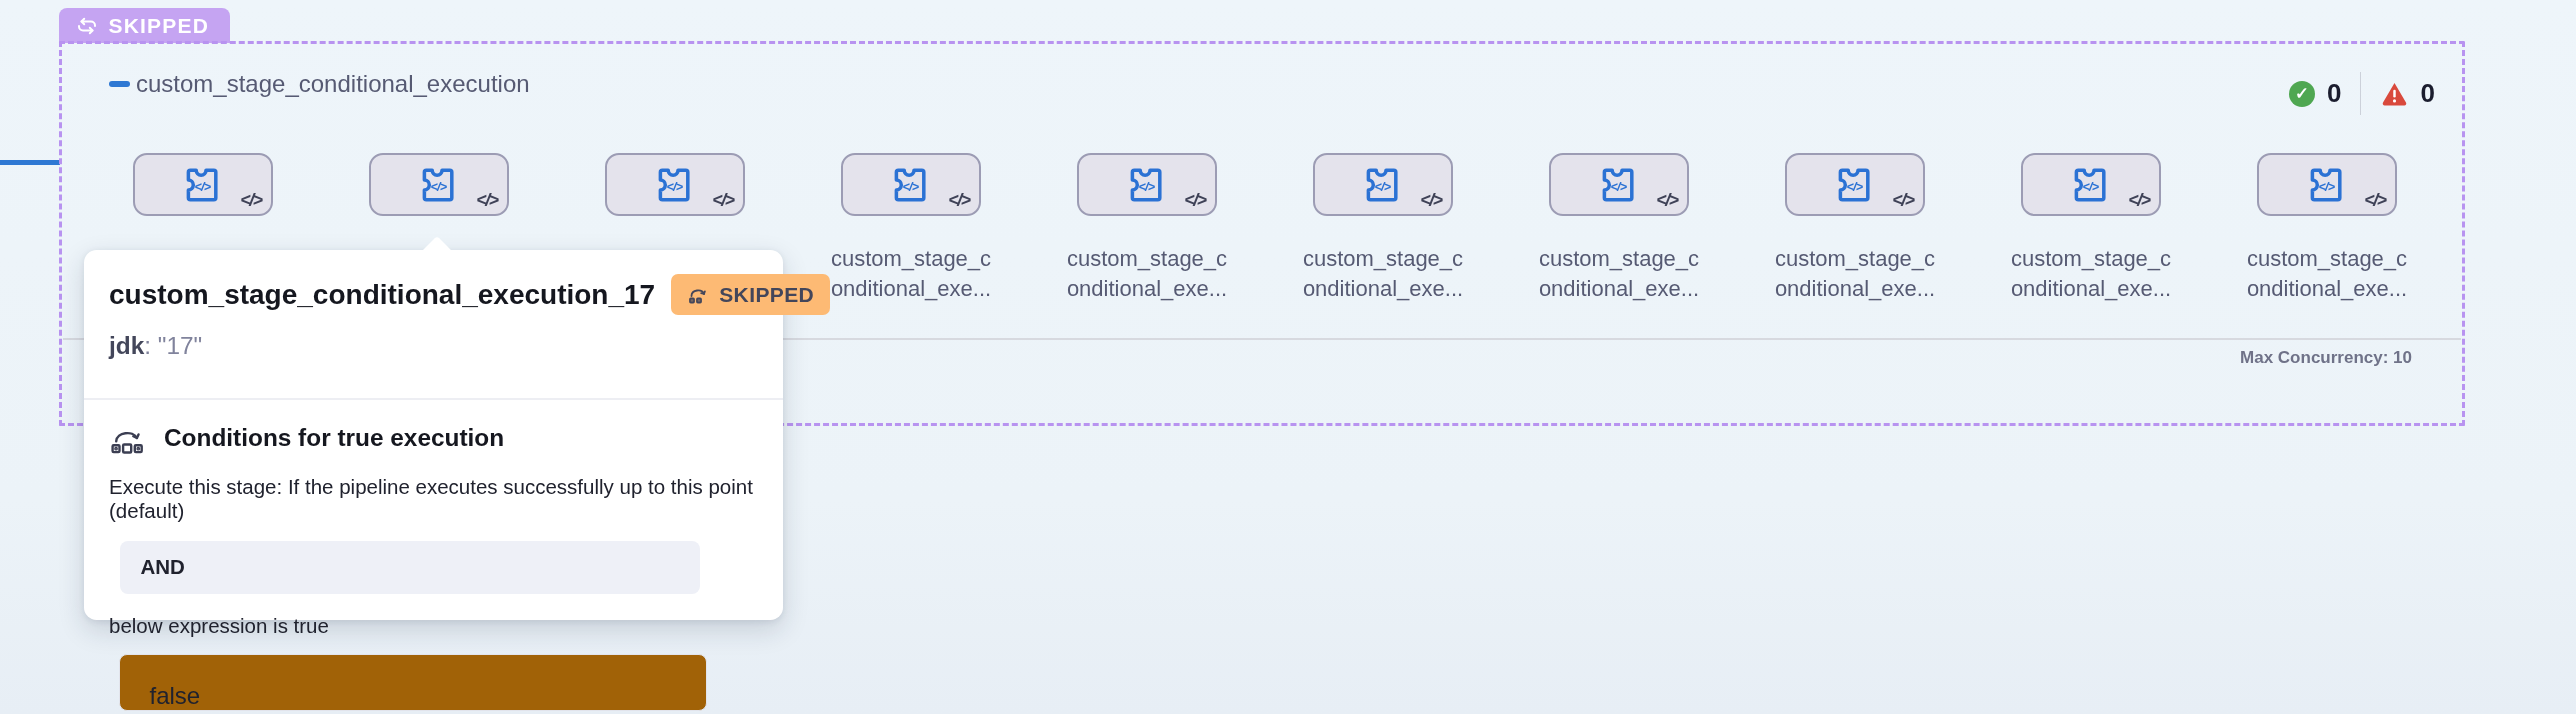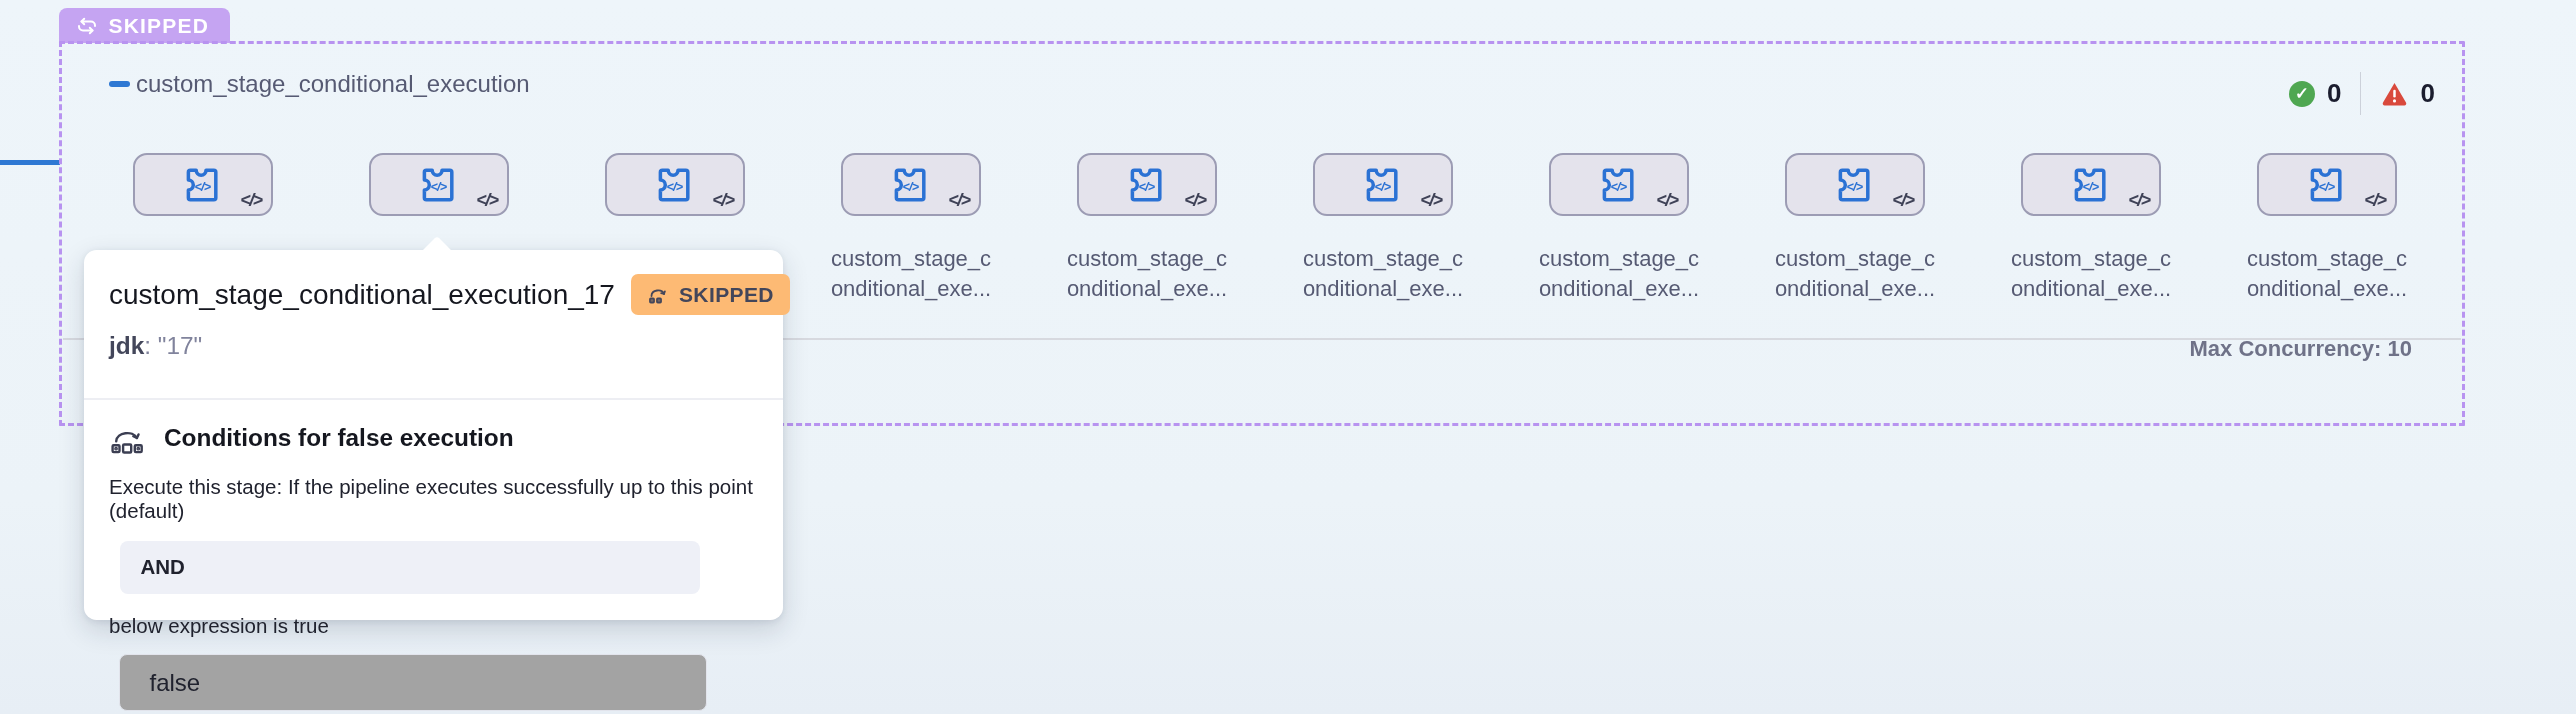--- a/index.html
+++ b/index.html
@@ -68,37 +68,37 @@
   }
   .stage-label {
     position:absolute; top:91px; left:50%; transform:translateX(-50%);
     width:236px; text-align:center;
     font-size:22px; line-height:30px; color:#565a73;
   }
 
   
   .section-divider { position:absolute; left:0.8px; right:0.8px; top:294px; height:1.6px; background:#d7d9df; }
   .max-concurrency {
-    position:absolute; right:50px; top:292px;
-    font-size:22px; font-weight:700; color:#6f7288;
+    position:absolute; right:50px; top:304px;
+    font-size:17px; font-weight:700; color:#6f7288;
   }
 
   
   .popover {
     position:absolute; left:84px; top:250px; width:699px; height:370px;
     background:#ffffff; border-radius:12.6px;
     box-shadow:0 9.5px 27px rgba(25,35,60,0.16), 0 1.6px 6.3px rgba(25,35,60,0.08);
     z-index:10; padding:24px 25px;
   }
   .popover::before {
     content:""; position:absolute; top:-8.7px; left:341px; width:24px; height:24px;
     background:#ffffff; transform:rotate(45deg); border-radius:3.2px;
   }
   .pop-header { display:flex; align-items:flex-start; justify-content:space-between; }
-  .pop-title { font-size:28px; font-weight:400; color:#15171f; padding-top:4.7px; }
+  .pop-title { font-size:28px; font-weight:700; color:#15171f; padding-top:4.7px; }
   .status-badge {
     background:#fdba74; border-radius:7px; height:41px; padding:0 16px;
     display:flex; align-items:center; gap:8px; flex:none; margin-left:16px;
     font-size:21px; font-weight:700; color:#43465a; letter-spacing:0.4px;
   }
   .status-badge svg { width:24px; height:24px; }
   .pop-var { margin-top:17.3px; font-size:24.4px; }
   .pop-var .var-name { font-weight:700; color:#43465a; }
   .pop-var .var-value { color:#80839c; }
   .pop-divider { height:1.6px; background:#edeef3; margin:38px -25px 0 -25px; }
@@ -111,22 +111,22 @@
   .cond-desc { margin-top:19px; font-size:20.5px; color:#20222e; }
   .and-bar {
     margin-top:17.3px; margin-left:11px; width:580px; height:53px;
     background:#eef0f7; border-radius:8px;
     display:flex; align-items:center; padding-left:20.5px;
     font-size:20.5px; font-weight:700; color:#20222e;text-align:center;
   }
   .cond-sub { margin-top:20.5px; font-size:20.5px; color:#20222e; }
   .expr-input {
     margin-top:16px; margin-left:9.5px; width:588px; height:57px;
-    background:#a3a3a3; border:1.6px solid #e2e4ec; border-radius:8px;
-    display:flex; align-items:center; padding-left:30px;
+    background:#a16207; border:1.6px solid #e2e4ec; border-radius:8px;
+    display:flex; align-items:flex-end; padding-left:30px;
     font-size:24px; color:#20222e;
   }
 </style>
 </head>
 <body>
 
 <div class="screen">
 
   <div class="connector"></div>
 
@@ -321,21 +321,21 @@
     <div class="cond-head">
       <svg viewBox="0 0 24 24" fill="none" stroke="#3b3e52" stroke-width="1.6" stroke-linecap="round" stroke-linejoin="round">
         <path d="M4.8 14.2C5.2 8 16 6.8 18.6 12"></path>
         <path d="M16.2 10.8l2.4 1.2 1.1-2.4"></path>
         <rect x="2.4" y="16.8" width="4.6" height="4.6" rx="0.7"></rect>
         <rect x="9.4" y="16.3" width="5.4" height="5.4" rx="0.7"></rect>
         <rect x="17.2" y="16.8" width="4.6" height="4.6" rx="0.7"></rect>
         <circle cx="4.7" cy="19.1" r="0.45" fill="#3b3e52"></circle>
         <circle cx="19.5" cy="19.1" r="0.45" fill="#3b3e52"></circle>
       </svg>
-      <div class="cond-title">Conditions for false execution</div>
+      <div class="cond-title">Conditions for true execution</div>
     </div>
 
     <div class="cond-body">
       <div class="cond-desc">Execute this stage: If the pipeline executes successfully up to this point (default)</div>
       <div class="and-bar">
         <span>AND</span>
       </div>
       <div class="cond-sub">below expression is true</div>
       <div class="expr-input">
         <span>false</span>

